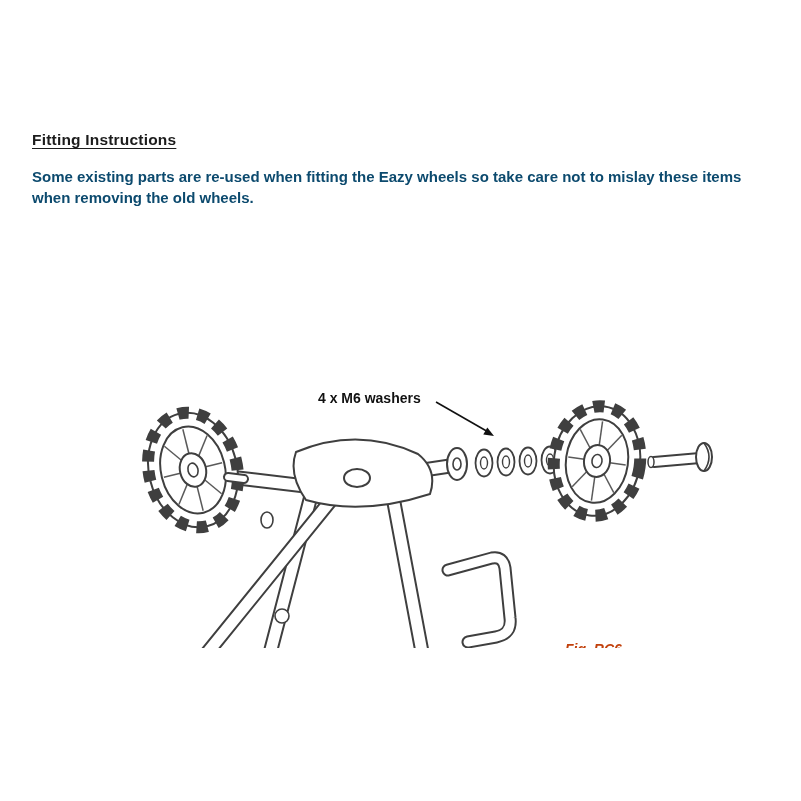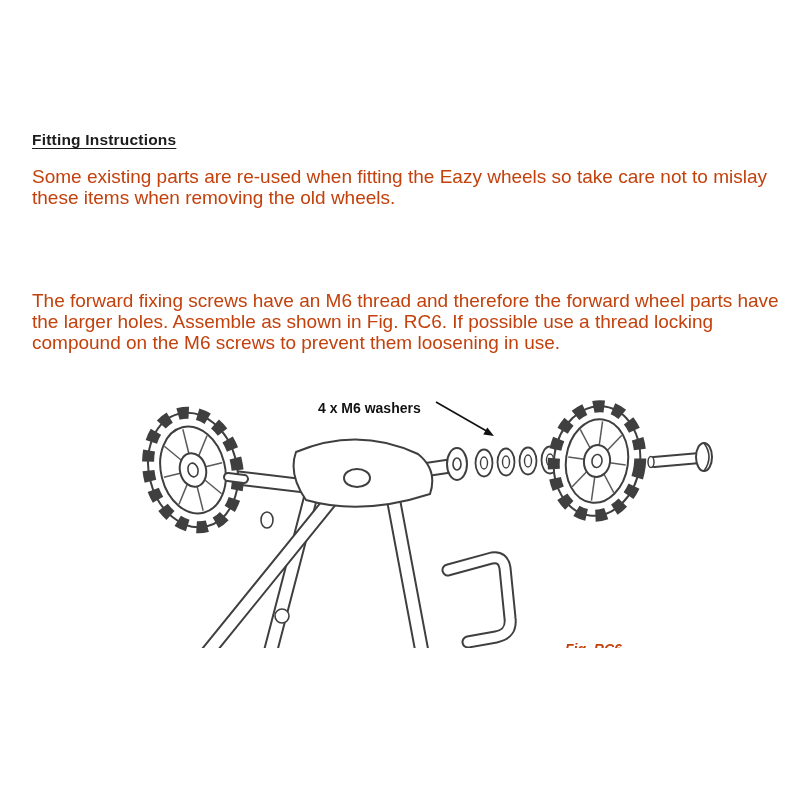--- a/index.html
+++ b/index.html
@@ -23,23 +23,24 @@
     font-size: 15.5px;
     font-weight: bold;
     text-decoration: underline;
     text-underline-offset: 3px;
     letter-spacing: 0.2px;
   }
   .para {
     position: absolute;
     left: 32px;
     width: 748px;
-    font-size: 19px;
+    font-size: 15px;
     line-height: 21px;
-    color: #c2410c;
+    color: #0c4a6e;
+    font-weight: bold;
   }
   .para-intro { top: 166px; }
   .section-heading {
     position: absolute;
     left: 32px;
     top: 250px;
     font-size: 15px;
     font-weight: bold;
   }
   .para-body { top: 290px; width: 756px; }
@@ -51,21 +52,20 @@
     height: 340px;
   }
   .figure svg { position: absolute; left: 0; top: 0; }
   .fig-label {
     position: absolute;
     left: 318px;
     top: 12px;
     font-size: 14px;
     font-weight: bold;
     color: #111;
-    margin-top: 10px;
   }
   .fig-caption {
     position: absolute;
     left: 565px;
     top: 263px;
     font-size: 14px;
     font-weight: bold;
     font-style: italic;
     color: #c2410c;
     text-align: center;
@@ -74,21 +74,20 @@
 </head>
 <body>
 
 <div class="page">
 
   <div class="doc-heading">Fitting Instructions</div>
 
   <div class="para para-intro">Some existing parts are re-used when fitting the Eazy wheels so take care not to mislay these items when removing the old wheels.</div>
 
 
-  <div class="para para-body">The forward fixing screws have an M6 thread and therefore the forward wheel parts have the larger holes. Assemble as shown in Fig. RC6. If possible use a thread locking compound on the M6 screws to prevent them loosening in use.</div>
 
   <div class="figure">
     <svg width="801" height="340" viewBox="0 0 801 340">
 
       <g fill="none" stroke-linecap="round">
 
         <path d="M 238 100 L 322 110" stroke="#3f3f3f" stroke-width="15"></path>
         <path d="M 238 100 L 322 110" stroke="#ffffff" stroke-width="11"></path>
 
         <path d="M 330 106 L 450 88" stroke="#3f3f3f" stroke-width="15"></path>

